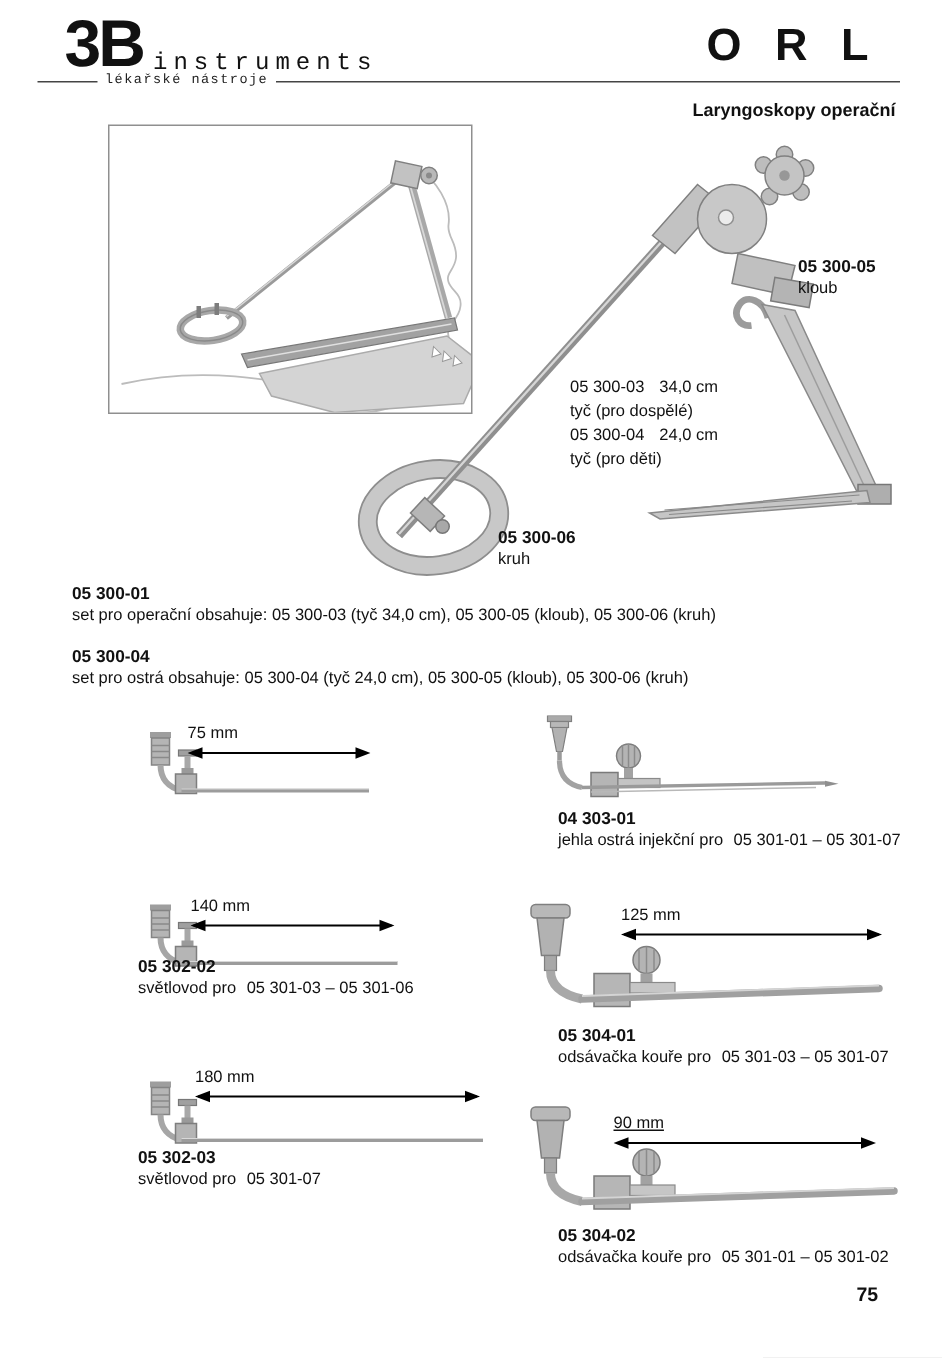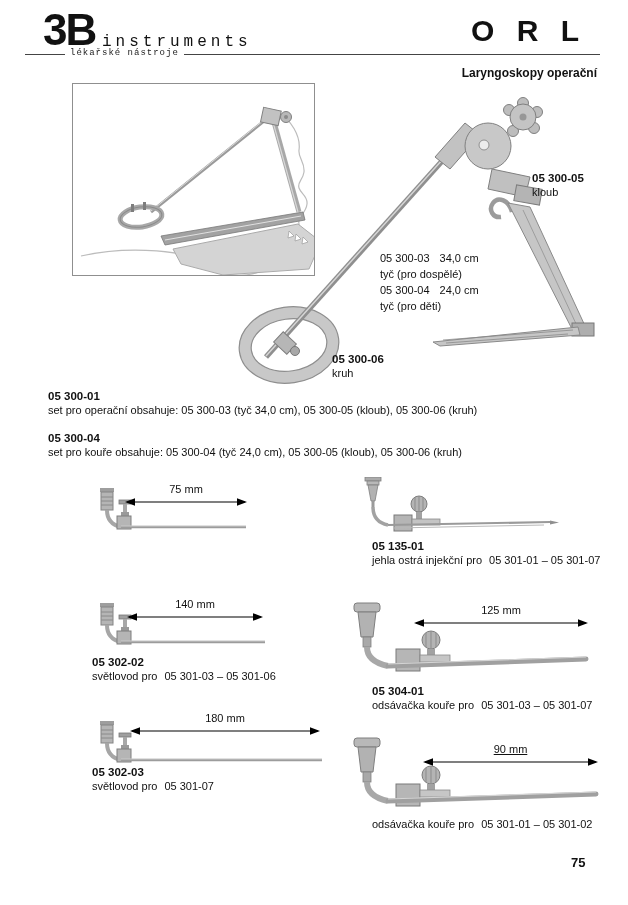--- a/index.html
+++ b/index.html
@@ -17,21 +17,21 @@
   .rangegap{margin-left:7px;}
   
   .logo-mark{font-size:44px;font-weight:bold;letter-spacing:-2px;line-height:44px;}
   .logo-name{font-family:"Liberation Mono","DejaVu Sans Mono",monospace;font-size:16px;letter-spacing:4px;}
   .tagline-row{display:flex;align-items:flex-end;}
   .tagline-line{border-top:1.3px solid #444;height:0;margin-bottom:3px;}
   .tagline-text{font-family:"Liberation Mono","DejaVu Sans Mono",monospace;font-size:9px;letter-spacing:1px;color:#222;padding:0 5px;}
   .orl{font-size:30px;font-weight:bold;letter-spacing:7px;}
   .subtitle{font-size:12px;font-weight:bold;}
   
-  .dim-text{font-size:11px;text-align:center;line-height:13px;margin-bottom:0;}
+  .dim-text{font-size:11px;line-height:13px;margin-bottom:0;}
   .arrow svg{display:block;}
   .arrow line{stroke:#000;stroke-width:1.2;}
   .arrow polygon{fill:#000;}
   
   .framebox{border:1px solid #8f8f8f;background:#fff;}
   .pageno{font-size:13px;font-weight:bold;}
 </style>
 </head>
 <body>
 
@@ -148,21 +148,21 @@
     <div class="desc">kruh</div>
   </div>
 
   <div class="abs" style="left:48px;top:389px;">
     <div class="code">05 300-01</div>
     <div class="desc"><span>set pro operační obsahuje: </span><span class="b">05 300-03</span><span> (tyč 34,0 cm), </span><span class="b">05 300-05</span><span> (kloub), </span><span class="b">05 300-06</span><span> (kruh)</span></div>
   </div>
 
   <div class="abs" style="left:48px;top:431px;">
     <div class="code">05 300-04</div>
-    <div class="desc"><span>set pro kouře obsahuje: </span><span class="b">05 300-04</span><span> (tyč 24,0 cm), </span><span class="b">05 300-05</span><span> (kloub), </span><span class="b">05 300-06</span><span> (kruh)</span></div>
+    <div class="desc"><span>set pro ostrá obsahuje: </span><span class="b">05 300-04</span><span> (tyč 24,0 cm), </span><span class="b">05 300-05</span><span> (kloub), </span><span class="b">05 300-06</span><span> (kruh)</span></div>
   </div>
 
   <svg class="abs" style="left:95px;top:486px;" width="155" height="50" viewBox="0 0 155 50">
     <rect x="5" y="2" width="14" height="4" fill="#9e9e9e"></rect>
     <rect x="6" y="6" width="12" height="18" fill="#b5b5b5" stroke="#848484" stroke-width="1"></rect>
     <line x1="6" y1="11" x2="18" y2="11" stroke="#8a8a8a" stroke-width="1"></line>
     <line x1="6" y1="15" x2="18" y2="15" stroke="#8a8a8a" stroke-width="1"></line>
     <line x1="6" y1="19" x2="18" y2="19" stroke="#8a8a8a" stroke-width="1"></line>
     <path d="M12,24 C12,33 17,39 26,41" fill="none" stroke="#a6a6a6" stroke-width="4"></path>
     <rect x="24" y="14" width="12" height="4" fill="#a0a0a0" stroke="#777" stroke-width="0.8"></rect>
@@ -194,21 +194,21 @@
       <line x1="65" y1="20" x2="65" y2="34" stroke="#8b8b8b" stroke-width="1"></line>
       <rect x="58" y="35" width="6" height="7" fill="#a2a2a2"></rect>
     </g>
     <rect x="36" y="38" width="18" height="16" fill="#b5b5b5" stroke="#7a7a7a" stroke-width="1"></rect>
     <rect x="54" y="42" width="28" height="6" fill="#c4c4c4" stroke="#8a8a8a" stroke-width="0.8"></rect>
     <line x1="30" y1="48" x2="192" y2="45" stroke="#9a9a9a" stroke-width="2.2"></line>
     <line x1="36" y1="51" x2="186" y2="48" stroke="#b8b8b8" stroke-width="1"></line>
     <polygon points="192,43.5 201,45.5 192,47.5" fill="#8f8f8f"></polygon>
   </svg>
   <div class="abs" style="left:372px;top:539px;">
-    <div class="code">05 135-01</div>
+    <div class="code">04 303-01</div>
     <div class="desc"><span>jehla ostrá injekční pro</span><span class="b rangegap">05 301-01 – 05 301-07</span></div>
   </div>
 
   <svg class="abs" style="left:95px;top:601px;" width="175" height="50" viewBox="0 0 175 50">
     <rect x="5" y="2" width="14" height="4" fill="#9e9e9e"></rect>
     <rect x="6" y="6" width="12" height="18" fill="#b5b5b5" stroke="#848484" stroke-width="1"></rect>
     <line x1="6" y1="11" x2="18" y2="11" stroke="#8a8a8a" stroke-width="1"></line>
     <line x1="6" y1="15" x2="18" y2="15" stroke="#8a8a8a" stroke-width="1"></line>
     <line x1="6" y1="19" x2="18" y2="19" stroke="#8a8a8a" stroke-width="1"></line>
     <path d="M12,24 C12,33 17,39 26,41" fill="none" stroke="#a6a6a6" stroke-width="4"></path>
@@ -220,21 +220,21 @@
     <line x1="26" y1="40" x2="170" y2="40" stroke="#d8d8d8" stroke-width="0.8"></line>
   </svg>
   <div class="abs arrow" style="left:127px;top:598px;width:136px;">
     <div class="dim-text">140 mm</div>
     <svg width="136" height="12">
         <line x1="2" y1="6" x2="134" y2="6"></line>
         <polygon points="0,6 10,2.2 10,9.8"></polygon>
         <polygon points="136,6 126,2.2 126,9.8"></polygon>
       </svg>
   </div>
-  <div class="abs" style="left:92px;top:655px;">
+  <div class="abs" style="left:92px;top:638px;">
     <div class="code">05 302-02</div>
     <div class="desc"><span>světlovod pro</span><span class="b rangegap">05 301-03 – 05 301-06</span></div>
   </div>
 
   <svg class="abs" style="left:352px;top:597px;" width="240" height="82" viewBox="0 0 240 82">
     <rect x="2" y="6" width="26" height="9" rx="3" fill="#b8b8b8" stroke="#7f7f7f" stroke-width="1"></rect>
     <polygon points="6,15 24,15 21,40 9,40" fill="#b2b2b2" stroke="#7f7f7f" stroke-width="1"></polygon>
     <rect x="11" y="40" width="8" height="10" fill="#a8a8a8" stroke="#7f7f7f" stroke-width="0.8"></rect>
     <path d="M15,50 C15,60 22,66 36,69" fill="none" stroke="#a8a8a8" stroke-width="6"></path>
     <g>
@@ -299,27 +299,28 @@
       <line x1="74" y1="36" x2="74" y2="50" stroke="#8b8b8b" stroke-width="1"></line>
       <line x1="79" y1="34" x2="79" y2="52" stroke="#8b8b8b" stroke-width="1"></line>
       <line x1="84" y1="36" x2="84" y2="50" stroke="#8b8b8b" stroke-width="1"></line>
       <rect x="75" y="52" width="8" height="7" fill="#a2a2a2"></rect>
     </g>
     <rect x="44" y="52" width="24" height="22" fill="#b6b6b6" stroke="#7a7a7a" stroke-width="1"></rect>
     <rect x="68" y="58" width="30" height="7" fill="#c6c6c6" stroke="#8a8a8a" stroke-width="0.8"></rect>
     <line x1="36" y1="69" x2="244" y2="62" stroke="#a0a0a0" stroke-width="5" stroke-linecap="round"></line>
     <line x1="36" y1="67" x2="244" y2="60" stroke="#d4d4d4" stroke-width="1.2"></line>
   </svg>
-  <div class="abs arrow" style="left:423px;top:743px;width:175px;text-decoration:underline;">
+  <div class="abs arrow" style="left:409px;top:743px;width:175px;text-decoration:underline;">
     <div class="dim-text">90 mm</div>
     <svg width="175" height="12">
         <line x1="2" y1="6" x2="173" y2="6"></line>
         <polygon points="0,6 10,2.2 10,9.8"></polygon>
         <polygon points="175,6 165,2.2 165,9.8"></polygon>
       </svg>
   </div>
   <div class="abs" style="left:372px;top:817px;">
+    <div class="code">05 304-02</div>
     <div class="desc"><span>odsávačka kouře pro</span><span class="b rangegap">05 301-01 – 05 301-02</span></div>
   </div>
 
   <div class="abs pageno" style="left:571px;top:855px;">75</div>
 
 </div>
 
 </body></html>

